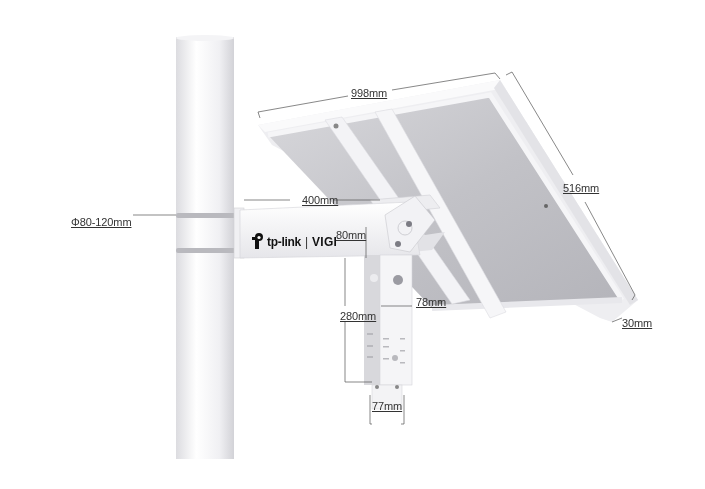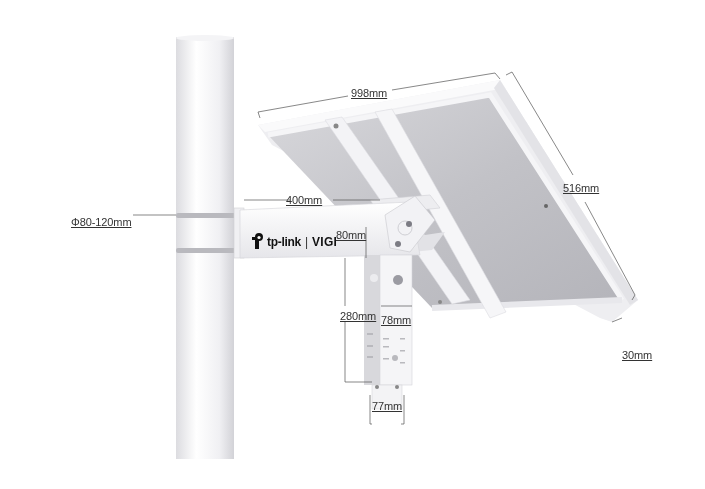--- a/index.html
+++ b/index.html
@@ -140,20 +140,20 @@
       <circle cx="9" cy="4.5" r="1.6" fill="#fff"></circle>
     </svg>
     <span class="tp">tp-link</span>
     <span class="sep">|</span>
     <span class="vigi">VIGI</span>
   </div>
 
   
   <span class="dim-label" style="left:351px; top:87px;">998mm</span>
   <span class="dim-label" style="left:563px; top:182px;">516mm</span>
-  <span class="dim-label" style="left:622px; top:317px;margin-top:32px;">30mm</span>
+  <span class="dim-label" style="left:622px; top:317px;">30mm</span>
   <span class="dim-label" style="left:71px; top:216px;">Φ80-120mm</span>
-  <span class="dim-label" style="left:286px; top:194px;">400mm</span>
+  <span class="dim-label" style="left:302px; top:194px;">400mm</span>
   <span class="dim-label" style="left:336px; top:229px;">80mm</span>
   <span class="dim-label" style="left:340px; top:310px;text-align:right;">280mm</span>
-  <span class="dim-label" style="left:381px; top:314px;">78mm</span>
+  <span class="dim-label" style="left:381px; top:296px;padding-left:35px;">78mm</span>
   <span class="dim-label" style="left:372px; top:400px;">77mm</span>
 </div>
 
 </body></html>

